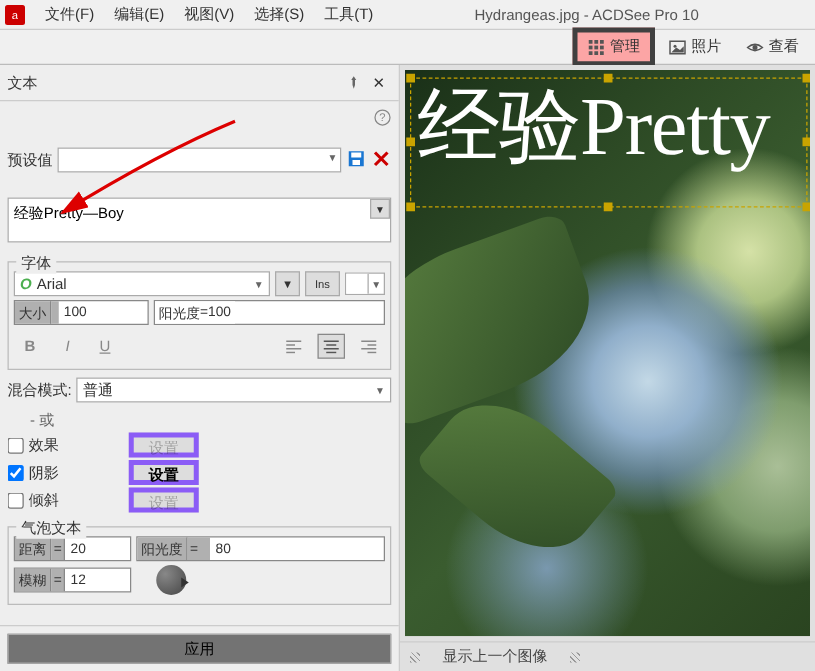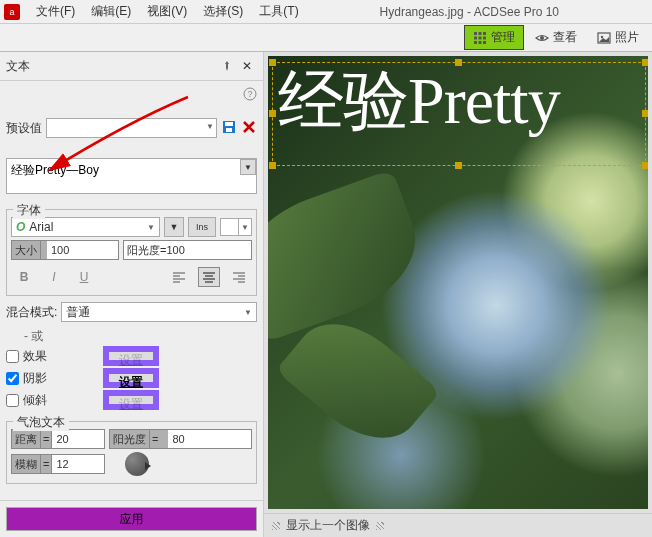--- a/index.html
+++ b/index.html
@@ -5,26 +5,26 @@
 * { box-sizing: border-box; margin: 0; padding: 0; font-family: "Microsoft YaHei", SimSun, sans-serif; }
 body { width: 652px; height: 537px; background: #e8e8e8; overflow: hidden; font-size: 12px; color: #333; }
 
 .menubar { height: 24px; background: #f0f0f0; display: flex; align-items: center; padding-left: 4px; border-bottom: 1px solid #ccc; }
 .menubar .logo { width: 16px; height: 16px; background: #c00; border-radius: 2px; margin-right: 8px; display:flex;align-items:center;justify-content:center;color:#fff;font-size:9px; }
 .menubar .menu-item { padding: 2px 8px; cursor: default; font-size: 12px; }
 .menubar .title-text { flex: 1; text-align: center; font-size: 12px; color: #555; padding-right: 20px; }
 
 .modebar { height: 28px; background: #f0f0f0; border-bottom: 1px solid #bbb; display: flex; justify-content: flex-end; align-items: center; padding-right: 4px; gap: 2px; }
 .mode-btn { display: flex; align-items: center; gap: 4px; padding: 3px 8px; border: 1px solid transparent; }
-.mode-btn.on { background: #84cc16; border: 1px solid #404040; }
+.mode-btn.on { background: #fca5a5; border: 4px solid #404040; }
 .mode-btn .mi { width:14px; height:14px; display:inline-block; }
 
 .content { display: flex; height: calc(537px - 24px - 28px); }
 
-.sidebar { width: 264px; background: #eee; display: flex; flex-direction: column; border-right: 1px solid #ccc; }
+.sidebar { width: 320px; background: #eee; display: flex; flex-direction: column; border-right: 1px solid #ccc; }
 .panel-head { display: flex; align-items: center; padding: 4px 6px; border-bottom: 1px solid #ccc; }
 .panel-head .icon-btn { width: 20px; height: 20px; display:flex;align-items:center;justify-content:center; }
 .panel-body { flex: 1; overflow: auto; padding: 6px; }
 
 .group { border: 1px solid #bbb; margin-bottom: 6px; padding: 4px; position: relative; background:#eee; }
 .group-title { position: absolute; top: -8px; left: 6px; background: #eee; padding: 0 4px; font-size: 12px; }
 
 .row { display: flex; align-items: center; gap: 4px; margin: 3px 0; }
 .preset-row { display:flex; align-items:center; gap:4px; padding: 6px 0 4px; }
 .preset-input { flex:1; height:20px; border:1px solid #aaa; background:#fff; }
@@ -44,45 +44,45 @@
 .slider-field .lbl { padding: 0 3px; background:#b0b0b0; height:100%; display:flex; align-items:center; font-size:11px; border-right:1px solid #888;}
 .slider-field .fill { height:100%; background:#b0b0b0; }
 .slider-field .val { padding:0 4px; font-size:11px; }
 
 .fmt-row { display:flex; gap:8px; padding:4px 2px; }
 .fmt-btn { width:22px;height:20px; display:flex;align-items:center;justify-content:center; color:#888; }
 .fmt-btn.sel { border:1px solid #888; background:#ddd; }
 
 .chk-row { display:flex; align-items:center; gap:4px; padding:1px 0; }
 .chk-row input { margin:0; }
-.btn-small { width:56px; height:20px; border:6px solid #8b5cf6; background:#ddd; font-size:12px;text-decoration:underline; }
+.btn-small { width:56px; height:20px; border:4px solid #8b5cf6; background:#ddd; font-size:12px; }
 .btn-small.bold { font-weight:bold; }
 .knob { width:24px;height:24px; border-radius:50%; background:radial-gradient(circle at 30% 30%, #888, #444); position:relative; }
 .knob::after { content:''; position:absolute; right:-2px; top:10px; width:0;height:0; border-top:4px solid transparent; border-bottom:4px solid transparent; border-left:6px solid #333; }
 
 .bottom-btns { display:flex; gap:6px; padding:6px; border-top:1px solid #ccc; }
-.bottom-btns button { flex:1; height:24px; border:1px solid #aaa; background:#a21caf; font-size:12px; }
+.bottom-btns button { flex:1; height:24px; border:1px solid #aaa; background:#737373; font-size:12px; }
 
 .canvas { flex:1; background:#e0e0e0; display:flex; flex-direction:column; }
 .canvas-main { flex:1; position:relative; overflow:hidden; margin:4px; }
 .img-bg { position:absolute; inset:0; background:
   radial-gradient(circle at 60% 55%, rgba(210,230,250,0.9) 0%, rgba(160,190,230,0.85) 14%, rgba(120,150,200,0.6) 24%, transparent 34%),
   radial-gradient(circle at 85% 32%, rgba(230,240,180,0.9) 0%, rgba(200,220,150,0.8) 10%, transparent 20%),
   radial-gradient(circle at 92% 70%, rgba(190,210,170,0.85) 0%, rgba(160,190,140,0.7) 12%, transparent 22%),
   radial-gradient(circle at 35% 88%, rgba(150,180,230,0.7) 0%, transparent 18%),
   linear-gradient(135deg, #1a3018 0%, #2d4a25 30%, #3a5c2f 55%, #2a4420 100%);
 }
 .leaf { position:absolute; border-radius:50% 10% 50% 10%; background:linear-gradient(135deg,#5a8040,#2d4a25); }
 .leaf.l1 { width:180px;height:120px; left:-30px; top:140px; transform:rotate(-20deg); }
 .leaf.l2 { width:140px;height:90px; left:20px; top:280px; transform:rotate(40deg); }
 .sel-box { position:absolute; left:4px; top:6px; right:2px; height:104px; border:1px dashed #c9a400; }
 .sel-handle { position:absolute; width:7px; height:7px; background:#c9a400; }
 .text-overlay { position:absolute; left:10px; top:0px; font-size:66px; color:#fff; font-family: SimSun, serif; font-weight:400; white-space:nowrap; letter-spacing:-1px; }
 
-.canvas-status { height:24px; border-top:1px solid #ccc; display:flex; align-items:center; padding:0 8px; font-size:12px; color:#444; gap:6px;}
+.canvas-status { height:24px; border-top:1px solid #ccc; display:flex; align-items:center; padding:0 8px; font-size:12px; color:#444; gap:18px;}
 .status-grip { width:8px;height:8px; background:repeating-linear-gradient(45deg,#999,#999 1px,transparent 1px,transparent 3px); }
 
 .arrow-annot { position:absolute; pointer-events:none; }
 </style>
 </head>
 <body>
 
 <div class="menubar">
   <div class="logo">a</div>
   <div class="menu-item">文件(F)</div>
@@ -103,32 +103,32 @@
           <rect x="5.5" y="5.5" width="3" height="3" fill="#555"></rect>
           <rect x="10" y="5.5" width="3" height="3" fill="#555"></rect>
           <rect x="1" y="10" width="3" height="3" fill="#555"></rect>
           <rect x="5.5" y="10" width="3" height="3" fill="#555"></rect>
           <rect x="10" y="10" width="3" height="3" fill="#555"></rect>
         </svg></span>
     <span>管理</span>
   </div>
   <div class="mode-btn">
     <span class="mi"><svg viewBox="0 0 14 14">
-          <path d="M1 7 Q7 2 13 7 Q7 12 1 7 Z" fill="none" stroke="#555" stroke-width="1.2"></path>
-          <circle cx="7" cy="7" r="2" fill="#555"></circle>
-        </svg></span>
-    <span>查看</span>
-  </div>
-  <div class="mode-btn">
-    <span class="mi"><svg viewBox="0 0 14 14">
           <rect x="1" y="2" width="12" height="10" fill="none" stroke="#555" stroke-width="1.2"></rect>
           <circle cx="5" cy="6" r="1.2" fill="#555"></circle>
           <path d="M2 11 L6 7 L9 9 L12 6 L12 11 Z" fill="#555"></path>
         </svg></span>
     <span>照片</span>
+  </div>
+  <div class="mode-btn">
+    <span class="mi"><svg viewBox="0 0 14 14">
+          <path d="M1 7 Q7 2 13 7 Q7 12 1 7 Z" fill="none" stroke="#555" stroke-width="1.2"></path>
+          <circle cx="7" cy="7" r="2" fill="#555"></circle>
+        </svg></span>
+    <span>查看</span>
   </div>
 </div>
 
 <div class="content">
   <div class="sidebar">
     <div class="panel-head">
       <span>文本</span>
       <div style="flex:1"></div>
       <div class="icon-btn">
           <svg width="12" height="12" viewBox="0 0 12 12">

